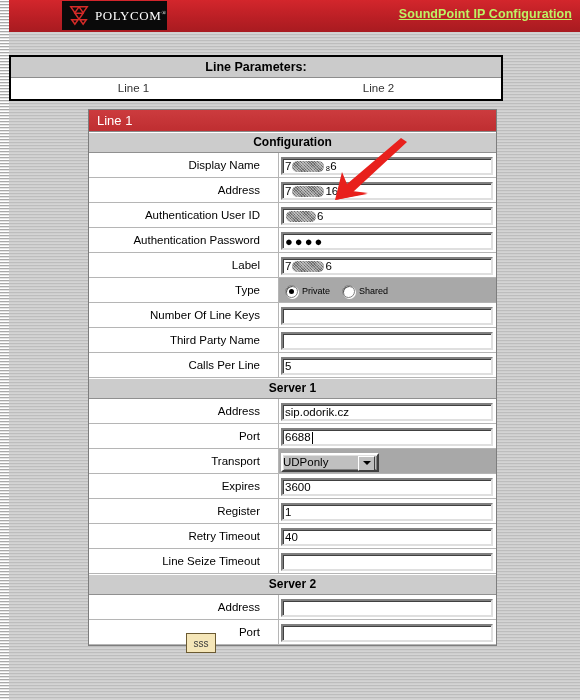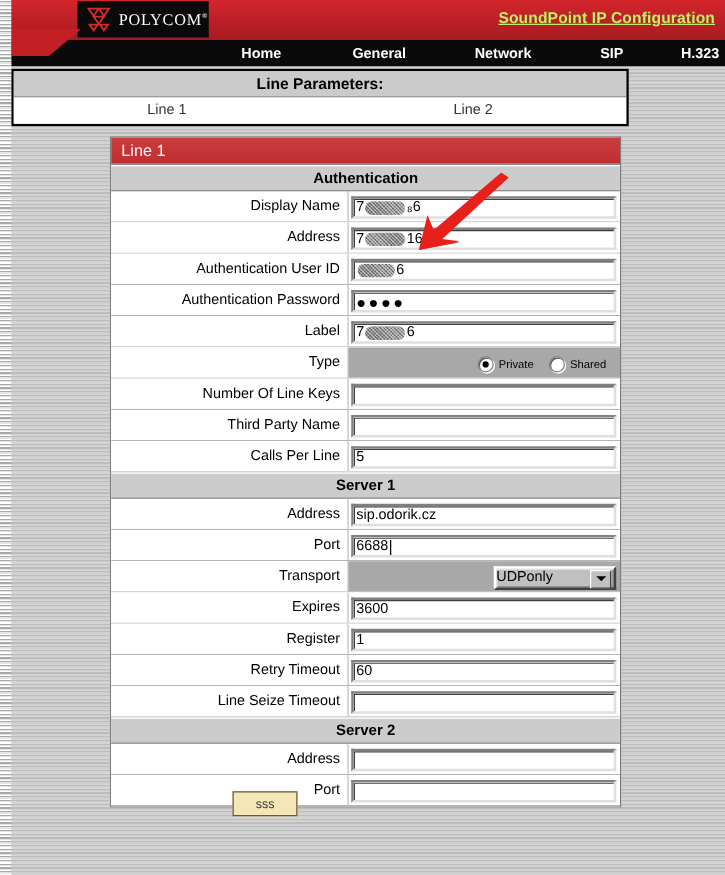--- a/index.html
+++ b/index.html
@@ -184,27 +184,27 @@
     line-height: 19px;
     position: relative;
   }
   .row {
     display: flex;
     height: 25px;
     border-bottom: 1px solid #b5b5b5;
     background: #ffffff;
     box-sizing: border-box;
   }
-  .row.gray-cell .cell-val { background: #a8a8a8; justify-content: flex-end; }
+  .row.gray-cell .cell-val { background: #a8a8a8; }
   .cell-lab {
     width: 190px;
     flex: 0 0 190px;
     box-sizing: border-box;
     text-align: right;
-    padding-right: 6px;
+    padding-right: 18px;
     font-size: 11.5px;
     color: #000;
     line-height: 24px;
     border-right: 1px solid #b5b5b5;
     background: #ffffff;
     overflow: hidden;
     white-space: nowrap;
   }
   .cell-val {
     flex: 1 1 auto;
@@ -308,21 +308,21 @@
     border-left: 4px solid transparent;
     border-right: 4px solid transparent;
     border-top: 4px solid #000;
     display: block;
   }
 
   
   .tooltip {
     position: absolute;
     left: 186px; top: 633px;
-    width: 52px; height: 20px;
+    width: 30px; height: 20px;
     background: #f5e6b8;
     border: 1px solid #6b5a32;
     font-size: 10px;
     color: #3a3a3a;
     text-align: center;
     line-height: 19px;
     z-index: 30;
     box-sizing: border-box;
   }
 
@@ -354,44 +354,33 @@
           <polygon points="4,16 11,16 7.5,21"></polygon>
           <polygon points="13,16 20,16 16.5,21"></polygon>
         </g>
       </svg>
       <span class="logo-word"><span>POLYCOM</span><sup>®</sup></span>
     </div>
 
     <div class="banner-title">SoundPoint IP Configuration</div>
   </div>
 
-  <div class="navbar">
-    <div class="nav-wedge"></div>
-    <div class="nav-links">
-      <a class="nav-link">Home</a>
-      <a class="nav-link">General</a>
-      <a class="nav-link">Network</a>
-      <a class="nav-link">SIP</a>
-      <a class="nav-link">H.323</a>
-
-    </div>
-  </div>
 
   <div class="params-wrap">
     <div class="params-head">Line Parameters:</div>
     <div class="params-tabs">
       <div class="params-tab">Line 1</div>
       <div class="params-tab">Line 2</div>
     </div>
   </div>
 
   <div class="panel">
     <div class="panel-title">Line 1</div>
     <div id="sections-host">
-        <div class="section-head">Authentication</div>
+        <div class="section-head">Configuration</div>
         <div class="row">
           <div class="cell-lab">Display Name</div>
           <div class="cell-val">
             <div class="txt">
               <span>7</span>
               <span class="blob"></span>
               <span>₈6</span>
             </div>
           </div>
         </div>
@@ -508,21 +497,21 @@
           <div class="cell-val">
             <div class="txt">
               <span>1</span>
             </div>
           </div>
         </div>
         <div class="row">
           <div class="cell-lab">Retry Timeout</div>
           <div class="cell-val">
             <div class="txt">
-              <span>60</span>
+              <span>40</span>
             </div>
           </div>
         </div>
         <div class="row">
           <div class="cell-lab">Line Seize Timeout</div>
           <div class="cell-val">
             <div class="txt">
               <span></span>
             </div>
           </div>

